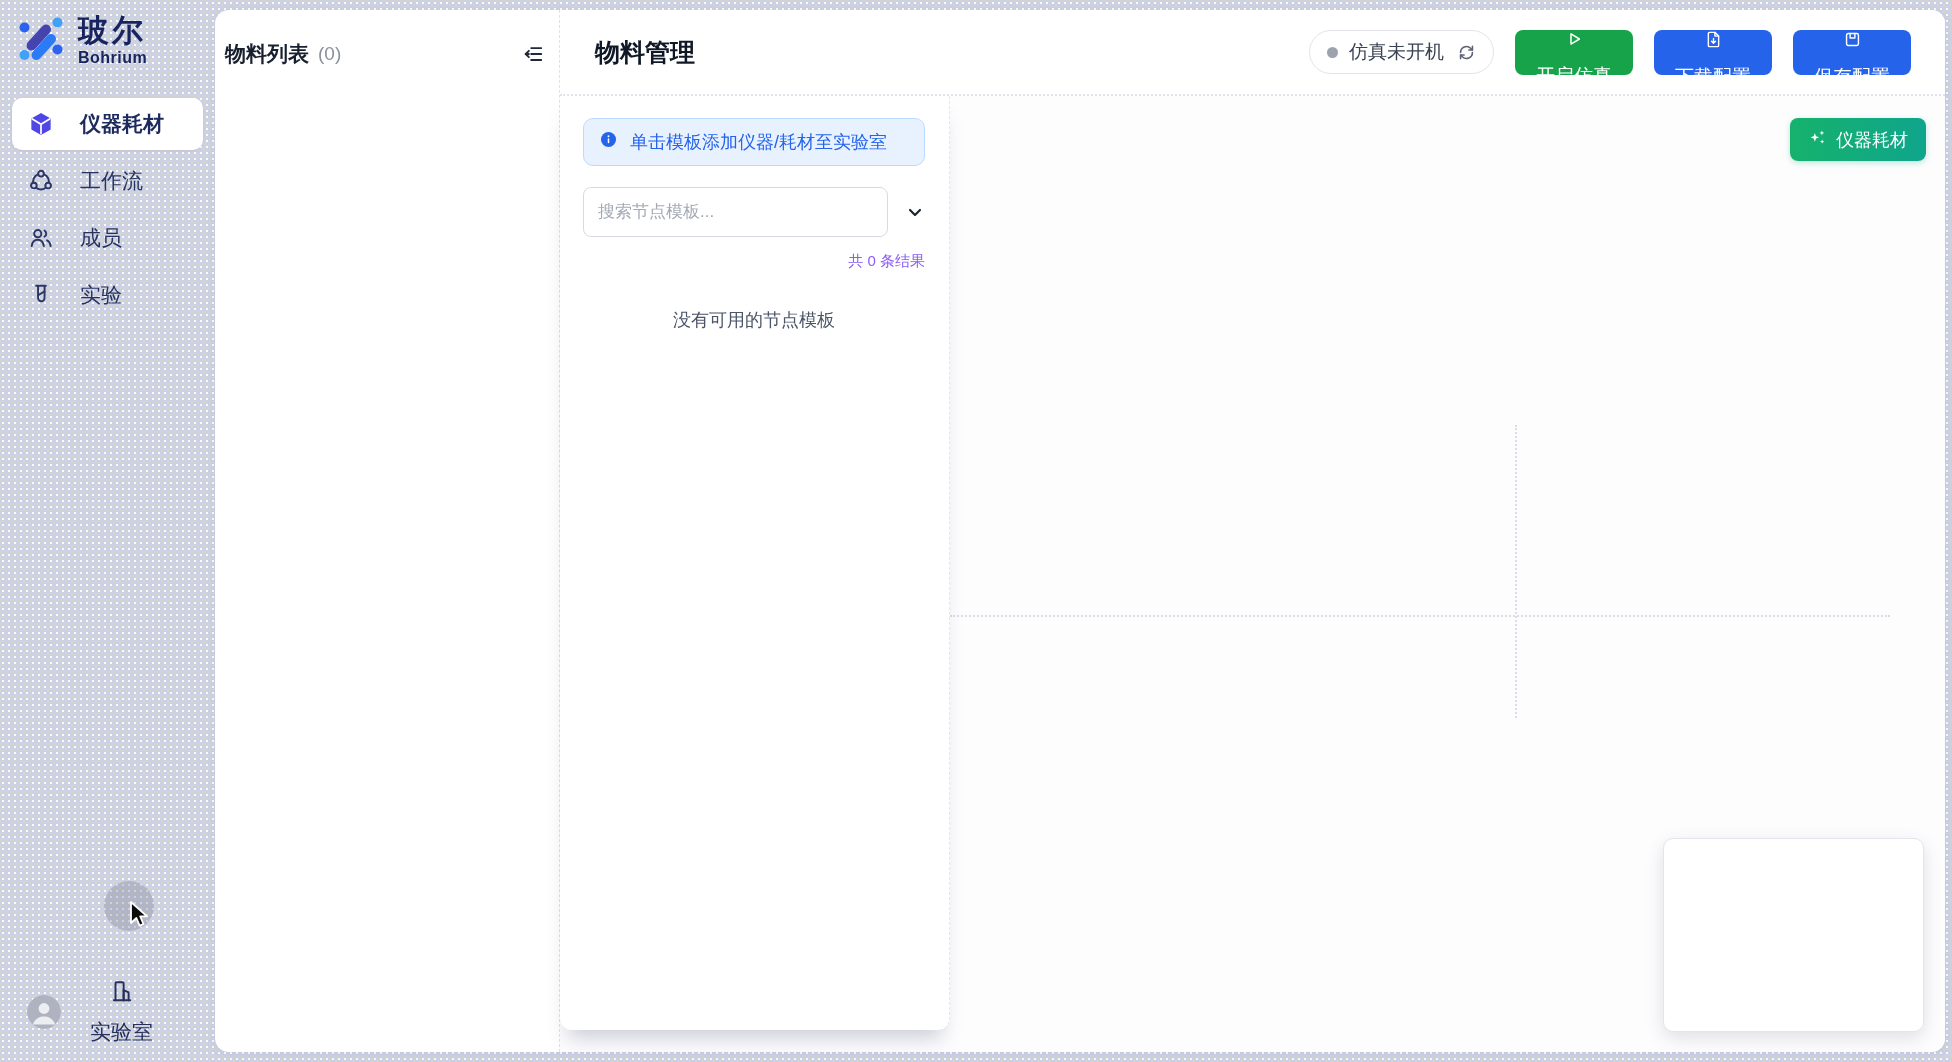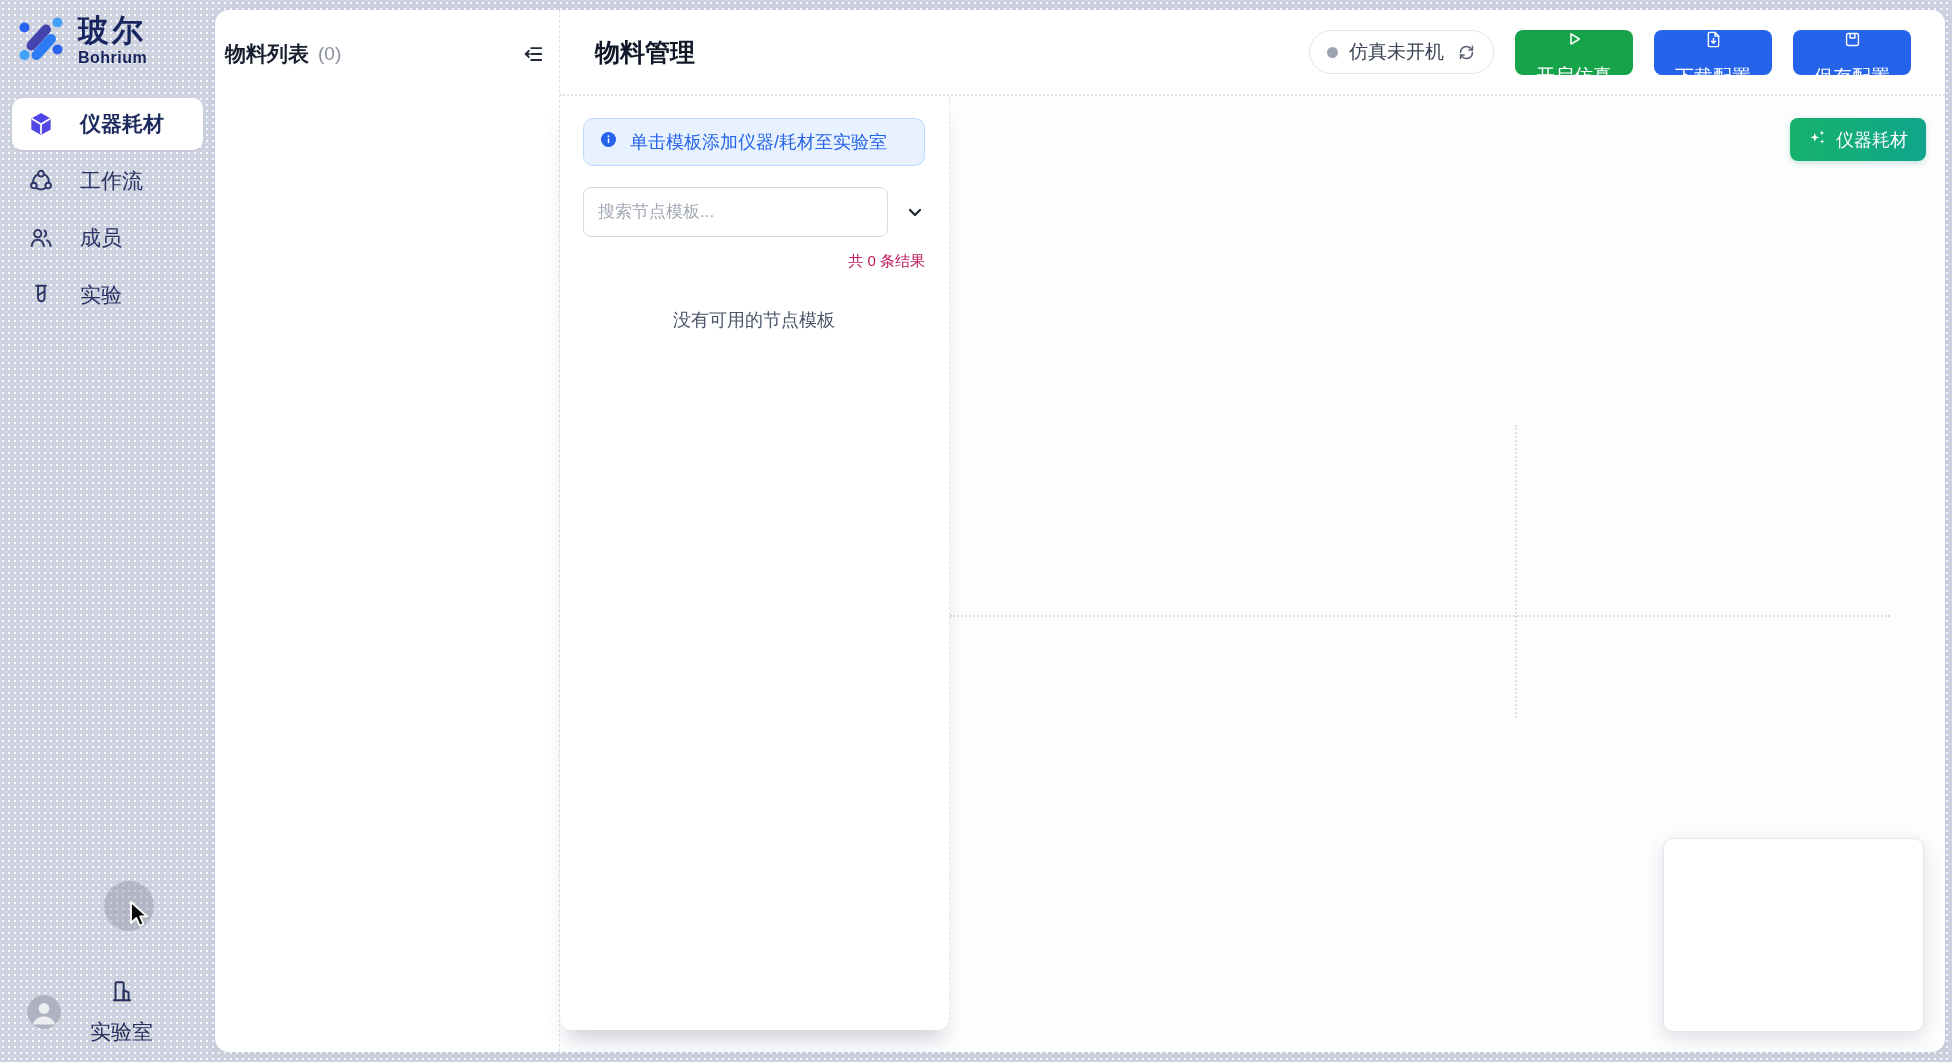--- a/index.html
+++ b/index.html
@@ -73,21 +73,21 @@
                     padding:22px 24px 0 23px; }
   .info-banner { display:flex; align-items:center; gap:12px; padding:11px 15px;
                  background:#e8f2ff; border:1px solid #bcd9ff; border-radius:10px;
                  color:#2563eb; font-size:18px; }
   .search-row { display:flex; align-items:center; margin-top:21px; }
   .search-input { flex:1; height:50px; border:1px solid #d8dae2; border-radius:8px;
                   padding:0 14px; font-size:17px; color:#111827; outline:none;
                   font-family:"Liberation Sans", sans-serif; background:#fff; }
   .search-input::placeholder { color:#a3a9b5; }
   .chevron-btn { margin-left:17px; display:flex; align-items:center; cursor:pointer; }
-  .result-count { margin-top:15px; text-align:right; font-size:15px; color:#be185d; }
+  .result-count { margin-top:15px; text-align:right; font-size:15px; color:#8b5cf6; }
   .empty-text { margin-top:37px; text-align:center; font-size:18px; color:#4a5568; }
 
   .guide-h { position:absolute; left:390px; top:519px; width:940px; height:0; border-top:2px dotted #dbdce8; }
   .guide-v { position:absolute; left:955px; top:329px; width:0; height:293px; border-left:2px dotted #dbdce8; }
 
   .beautify-btn { position:absolute; top:22px; right:19px; height:43px; display:flex; align-items:center;
                   gap:9px; padding:0 18px; border:none; border-radius:8px; color:#fff; font-size:18px;
                   background:linear-gradient(90deg,#16b26c,#0fa58c); cursor:pointer;
                   box-shadow:0 2px 6px rgba(20,150,120,.25); font-family:"Liberation Sans", sans-serif; }
 

